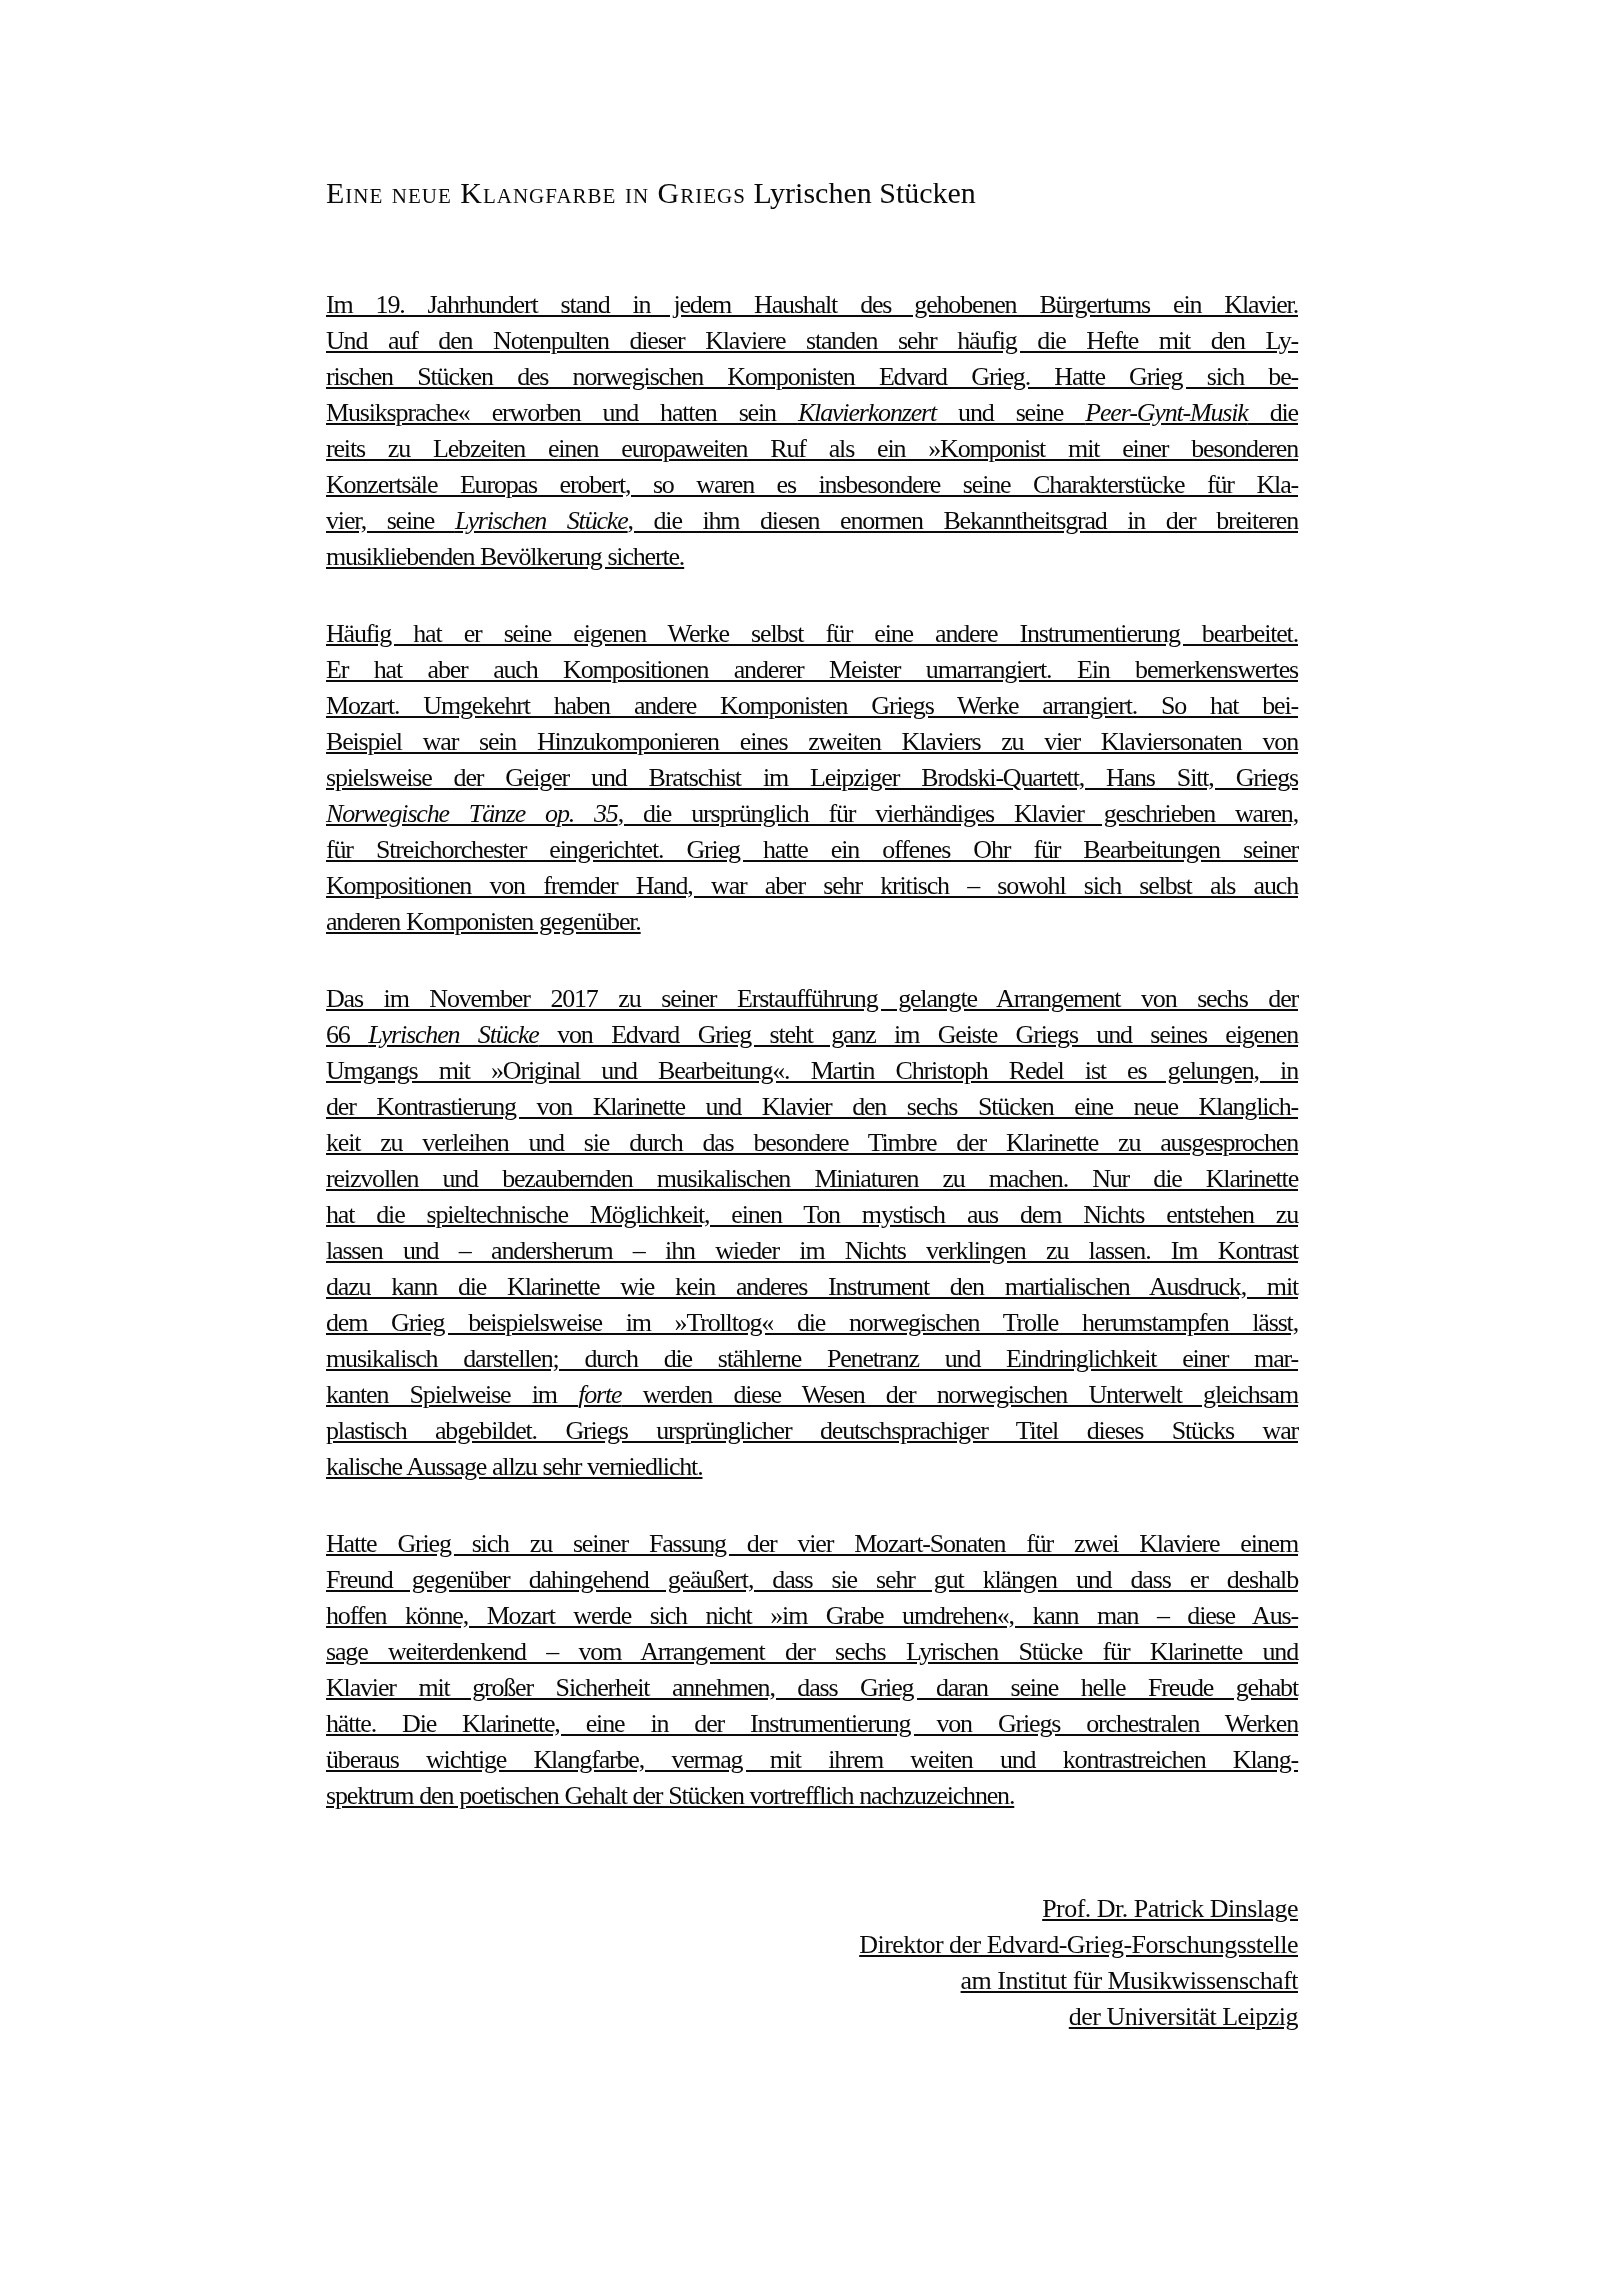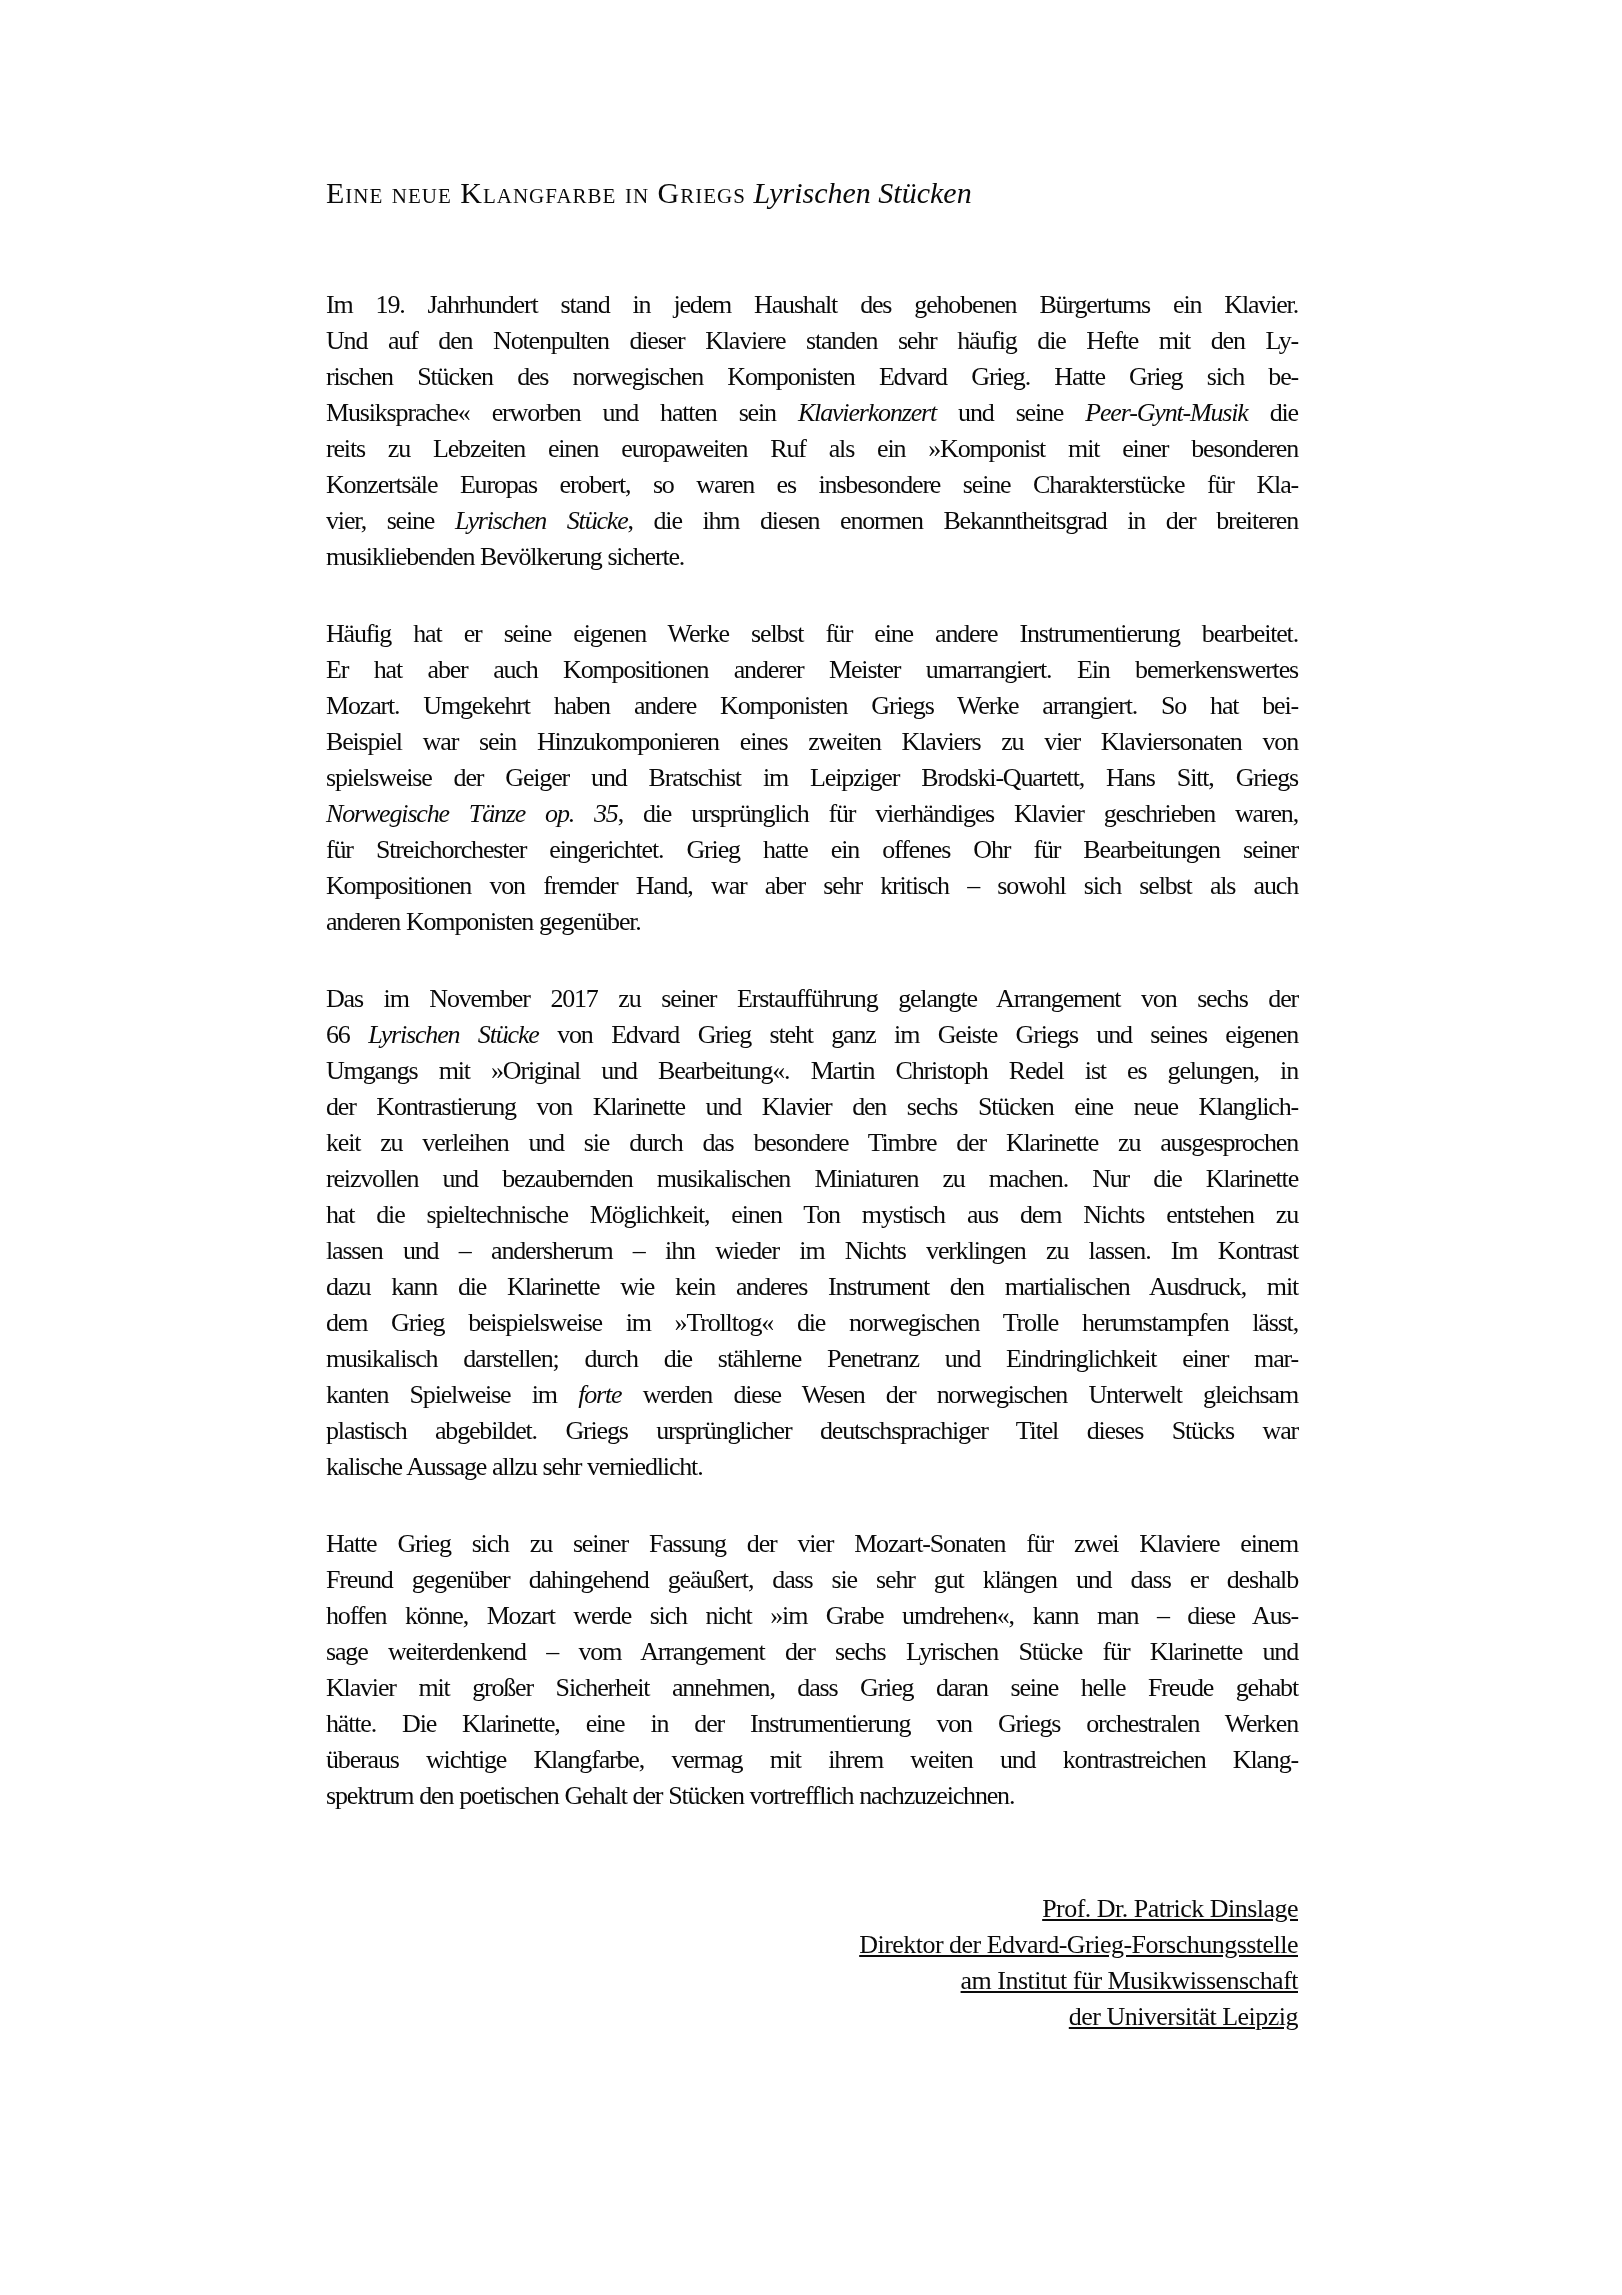--- a/index.html
+++ b/index.html
@@ -27,34 +27,34 @@
     font-weight: normal;
     line-height: 35px;
     margin: 0 0 77px 0;
     white-space: nowrap;
   }
   .heading .sc {
     font-variant: small-caps;
     letter-spacing: 1px;
   }
   .heading .it {
-    font-style: italic;
     letter-spacing: 0;
   }
   .para {
     margin: 0 0 41px 0;
   }
   .para:last-of-type { margin-bottom: 0; }
   .line {
     font-size: 26px;
     line-height: 36px;
     letter-spacing: -0.045em;
     text-align: justify;
     text-align-last: justify;
     word-spacing: 0.02em;
+    text-decoration: underline;
   }
   .line.last {
     text-align: justify;
     text-align-last: left;
   }
   .line em {
     font-style: italic;
   }
   .signature {
     margin-top: 77px;

